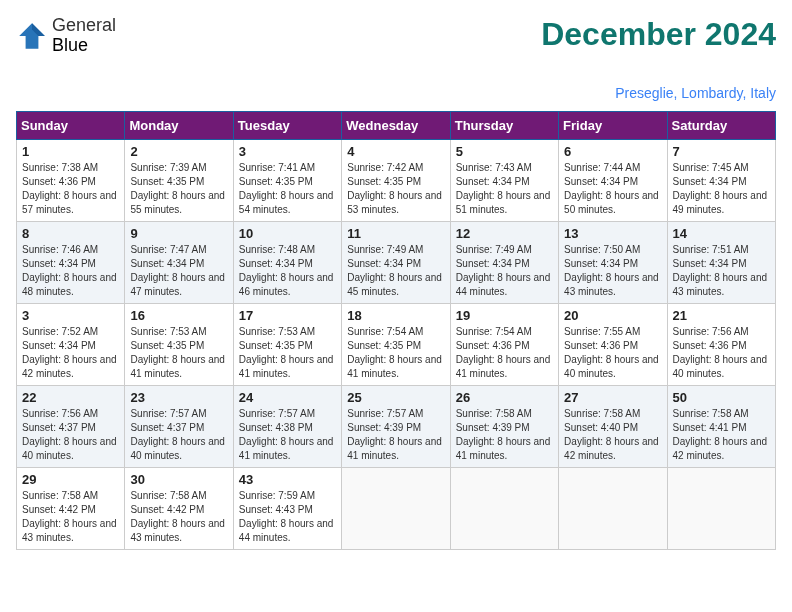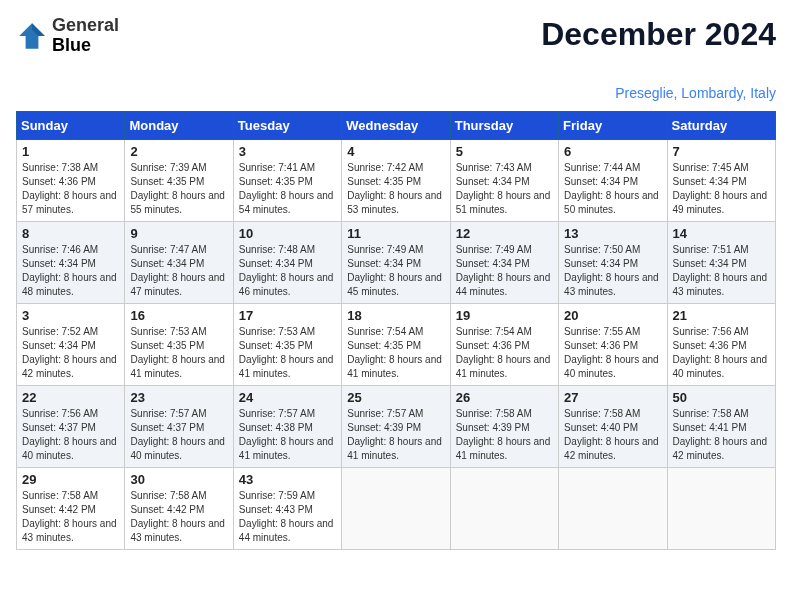--- a/index.html
+++ b/index.html
@@ -16,49 +16,49 @@
       justify-content: space-between;
       margin-bottom: 10px;
     }
     .logo {
       display: flex;
       align-items: center;
       gap: 4px;
     }
     .logo-text {
       font-size: 18px;
-      font-weight: bold;
+      font-weight: normal;
       line-height: 1.1;
     }
     .logo-text .general { color: #333; }
     .logo-text .blue { color: #000000; }
     .logo-icon {
       width: 32px;
       height: 32px;
     }
     .title-area {
       text-align: right;
     }
     .month-title {
       font-size: 32px;
       font-weight: bold;
-      color: #0f172a;
+      color: #0f766e;
     }
     .location {
       font-size: 14px;
       color: #3b82f6;
       margin-top: 32px;
     }
     .calendar {
       width: 100%;
       border-collapse: collapse;
       font-size: 11px;
     }
     .calendar thead tr th {
-      background-color: #1d4ed8;
+      background-color: #701a75;
       color: #fff;
       padding: 6px 4px;
       text-align: left;
       font-size: 13px;
       font-weight: bold;
       border: 1px solid #1a5fa0;
     }
     .calendar tbody tr td {
       border: 1px solid #ccc;
       padding: 4px 5px;

